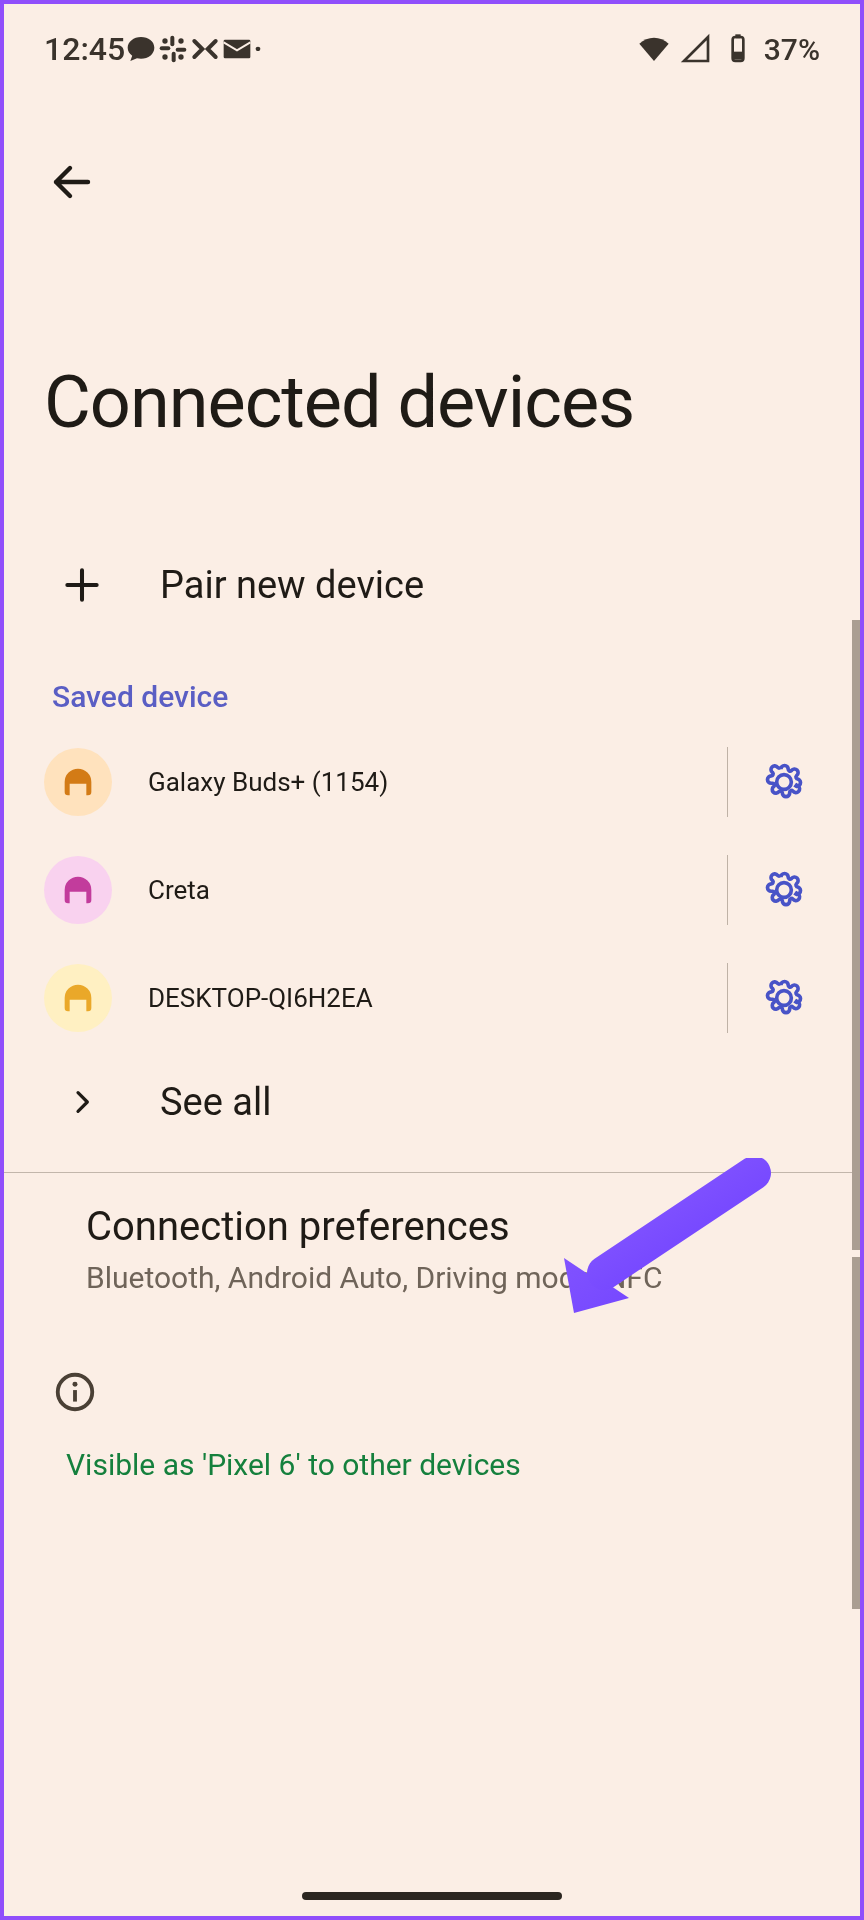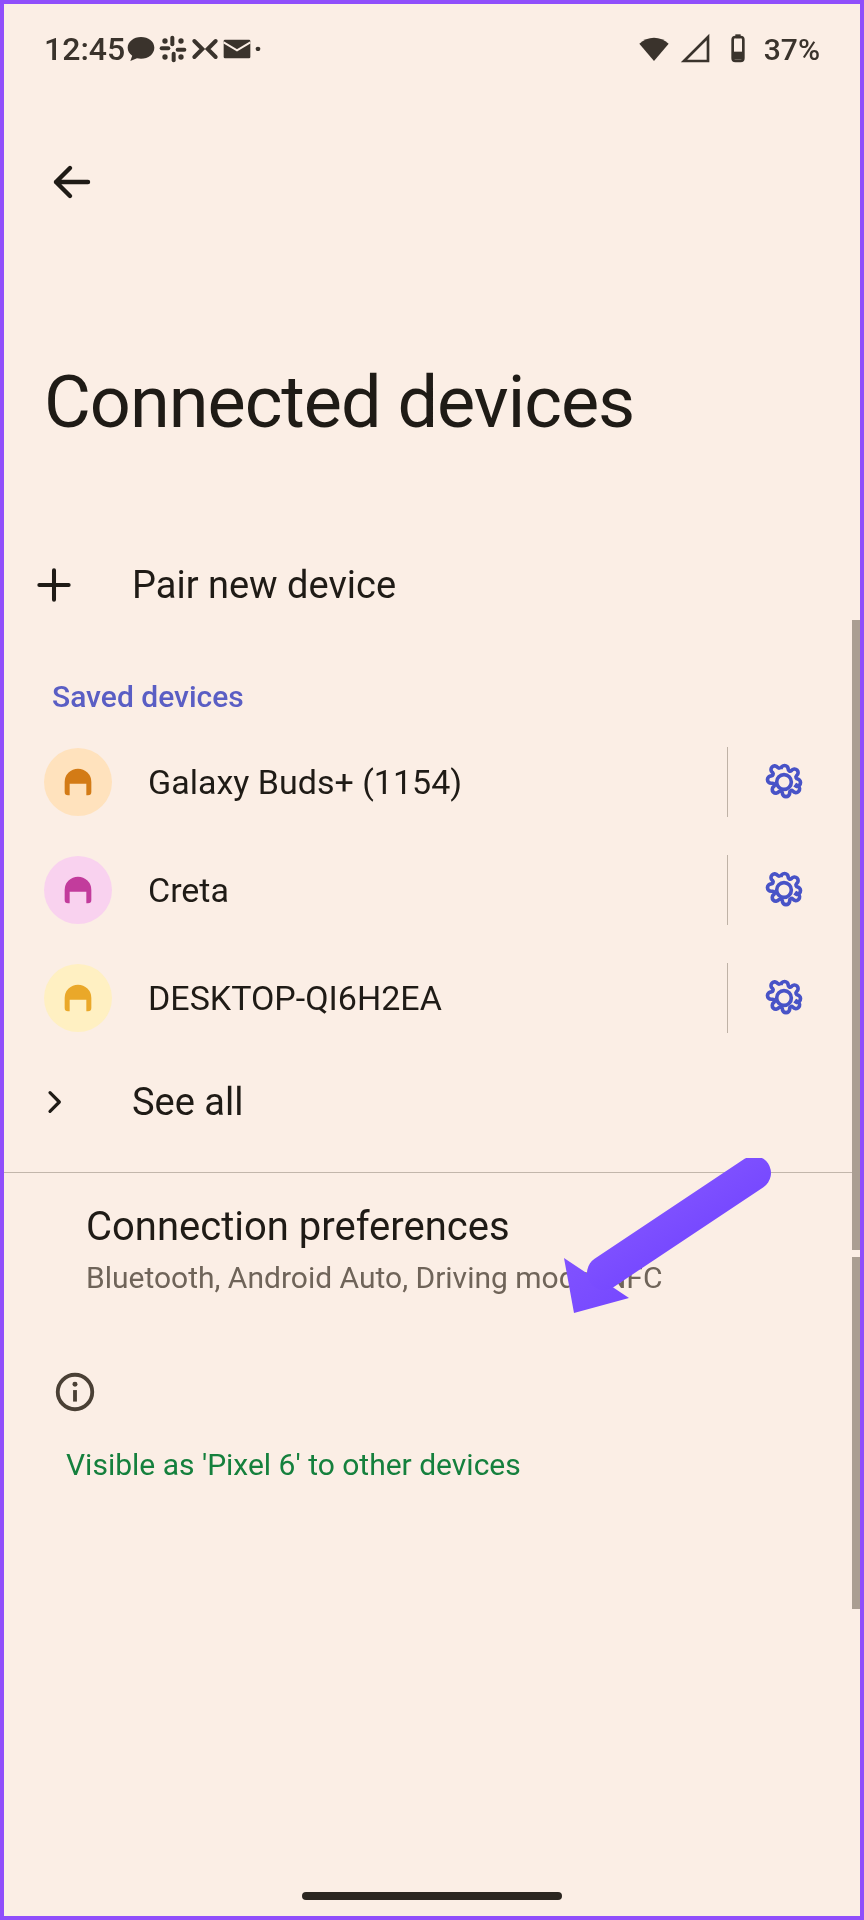--- a/index.html
+++ b/index.html
@@ -50,21 +50,21 @@
     color: #1f1b16;
   }
 
   
   .list { padding-top: 90px; }
 
   
   .row {
     display: flex;
     align-items: center;
-    padding: 22px 28px;
+    padding: 22px 56px;
     min-height: 100px;
     cursor: pointer;
   }
   .row .lead {
     width: 100px;
     display: flex;
     align-items: center;
     justify-content: flex-start;
   }
   .row .label {
@@ -93,21 +93,21 @@
   }
   .device-row .avatar {
     width: 68px; height: 68px;
     border-radius: 50%;
     display: flex; align-items: center; justify-content: center;
     margin-right: 36px;
   }
   .device-row .avatar svg { width: 40px; height: 40px; }
   .device-row .name-area {
     flex: 1;
-    font-size: 34px;
+    font-size: 26px;
     cursor: pointer;
   }
   .device-row .vline {
     width: 1px;
     height: 70px;
     background: #bfb2a6;
     margin: 0 20px 0 10px;
   }
   .device-row .gear-btn {
     width: 72px; height: 72px;
@@ -260,21 +260,21 @@
 
   <div class="row">
     <span class="lead plus-icon">
       <svg viewBox="0 0 24 24">
           <path stroke="#1f1b16" stroke-width="2.2" stroke-linecap="round" d="M12 4v16M4 12h16"></path>
         </svg>
     </span>
     <span class="label">Pair new device</span>
   </div>
 
-  <div class="section-header">Saved devices</div>
+  <div class="section-header">Saved device</div>
 
   <div class="device-row">
     <span class="avatar orange">
       <svg viewBox="0 0 24 24">
           <path d="M4 13v-1a8 8 0 0116 0v1M4 13v5a2 2 0 002 2h1v-7H4zm16 0v5a2 2 0 01-2 2h-1v-7h3z"></path>
         </svg>
     </span>
     <span class="name-area">Galaxy Buds+ (1154)</span>
     <span class="vline"></span>
     <span class="gear-btn">

